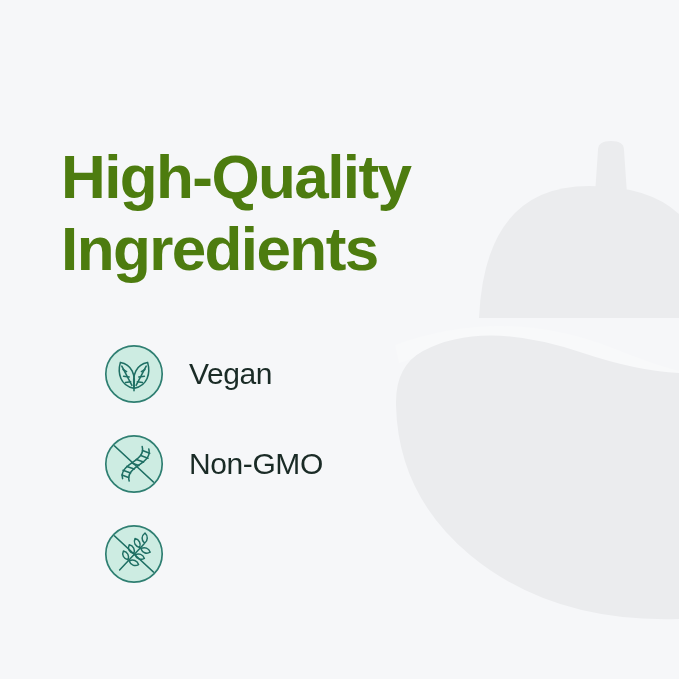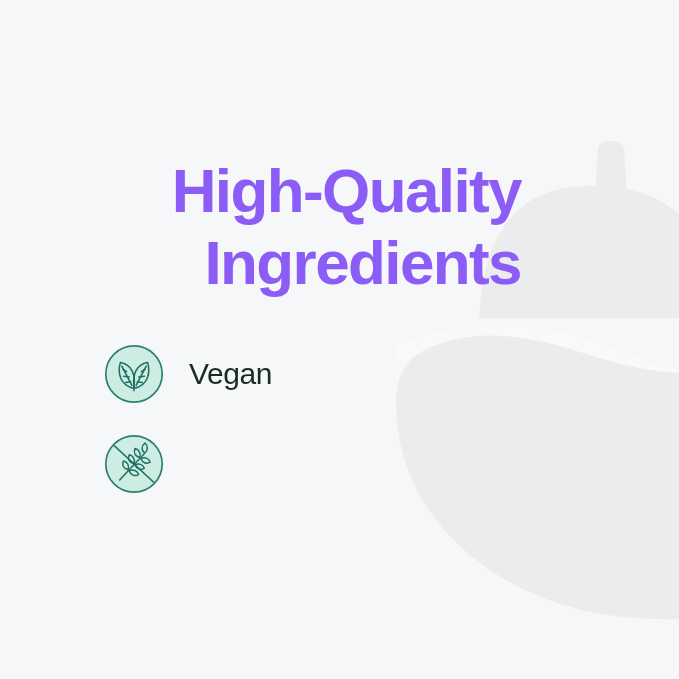--- a/index.html
+++ b/index.html
@@ -28,29 +28,28 @@
     inset: 0;
     width: 679px;
     height: 679px;
     pointer-events: none;
   }
 
   
   #headline {
     position: absolute;
     left: 61px;
-    top: 113px;
+    top: 99px;
     width: 460px;
     font-size: 62px;
     line-height: 72px;
     font-weight: 800;
     letter-spacing: -1.6px;
-    color: #8b5cf6;
+    color: #4d7c0f;
     white-space: pre-line;
-    text-align: right;
     -webkit-font-smoothing: antialiased;
   }
 
   
   #features {
     position: absolute;
     left: 104px;
     top: 344px;
     display: flex;
     flex-direction: column;
@@ -130,20 +129,41 @@
           <path d="M34.8 33.0 L40.4 32.3"></path>
           <path d="M37.4 27.6 L40.9 25.5"></path>
           <path d="M33.3 37.8 L38.5 38.6"></path>
 
           <path d="M30 46.8 L30 41.8"></path>
         </g>
       </svg>
       <span class="feature-label">Vegan</span>
     </div>
 
+    <div class="feature-row">
+      <svg class="badge" viewBox="0 0 60 60" aria-hidden="true">
+        <circle cx="30" cy="30" r="28.2" fill="#cdece2" stroke="#2f7f72" stroke-width="1.7"></circle>
+        <g fill="none" stroke="#1f6f64" stroke-width="1.55" stroke-linecap="round" stroke-linejoin="round">
+
+          <path d="M18.6 44.6 C16.4 36.6 23.4 32.2 28.4 28.6 C33.4 25.0 40.4 20.6 38.2 12.6"></path>
+          <path d="M25.2 47.0 C23.0 39.0 30.0 34.6 35.0 31.0 C40.0 27.4 47.0 23.0 44.8 15.0"></path>
+
+          <path d="M17.9 41.1 L24.5 43.5"></path>
+          <path d="M19.0 36.2 L26.6 39.0"></path>
+          <path d="M22.9 32.4 L30.2 35.1"></path>
+          <path d="M27.6 28.9 L34.9 31.6"></path>
+          <path d="M32.3 25.4 L39.6 28.1"></path>
+          <path d="M36.8 21.5 L44.0 24.2"></path>
+          <path d="M38.5 16.6 L45.7 19.3"></path>
+        </g>
+
+        <path d="M10.6 12.0 L49.4 48.0" fill="none" stroke="#1f6f64" stroke-width="1.7" stroke-linecap="round"></path>
+      </svg>
+      <span class="feature-label">Non-GMO</span>
+    </div>
 
     <div class="feature-row">
       <svg class="badge" viewBox="0 0 60 60" aria-hidden="true">
         <circle cx="30" cy="30" r="28.2" fill="#cdece2" stroke="#2f7f72" stroke-width="1.7"></circle>
         <g fill="none" stroke="#1f6f64" stroke-width="1.5" stroke-linecap="round" stroke-linejoin="round">
 
           <path d="M15.6 46.0 L40.0 20.0"></path>
 
           <path d="M40.6 19.2 C37.0 16.0 37.4 11.8 41.0 9.0 C44.2 12.0 44.0 16.4 40.6 19.2 Z"></path>
 

